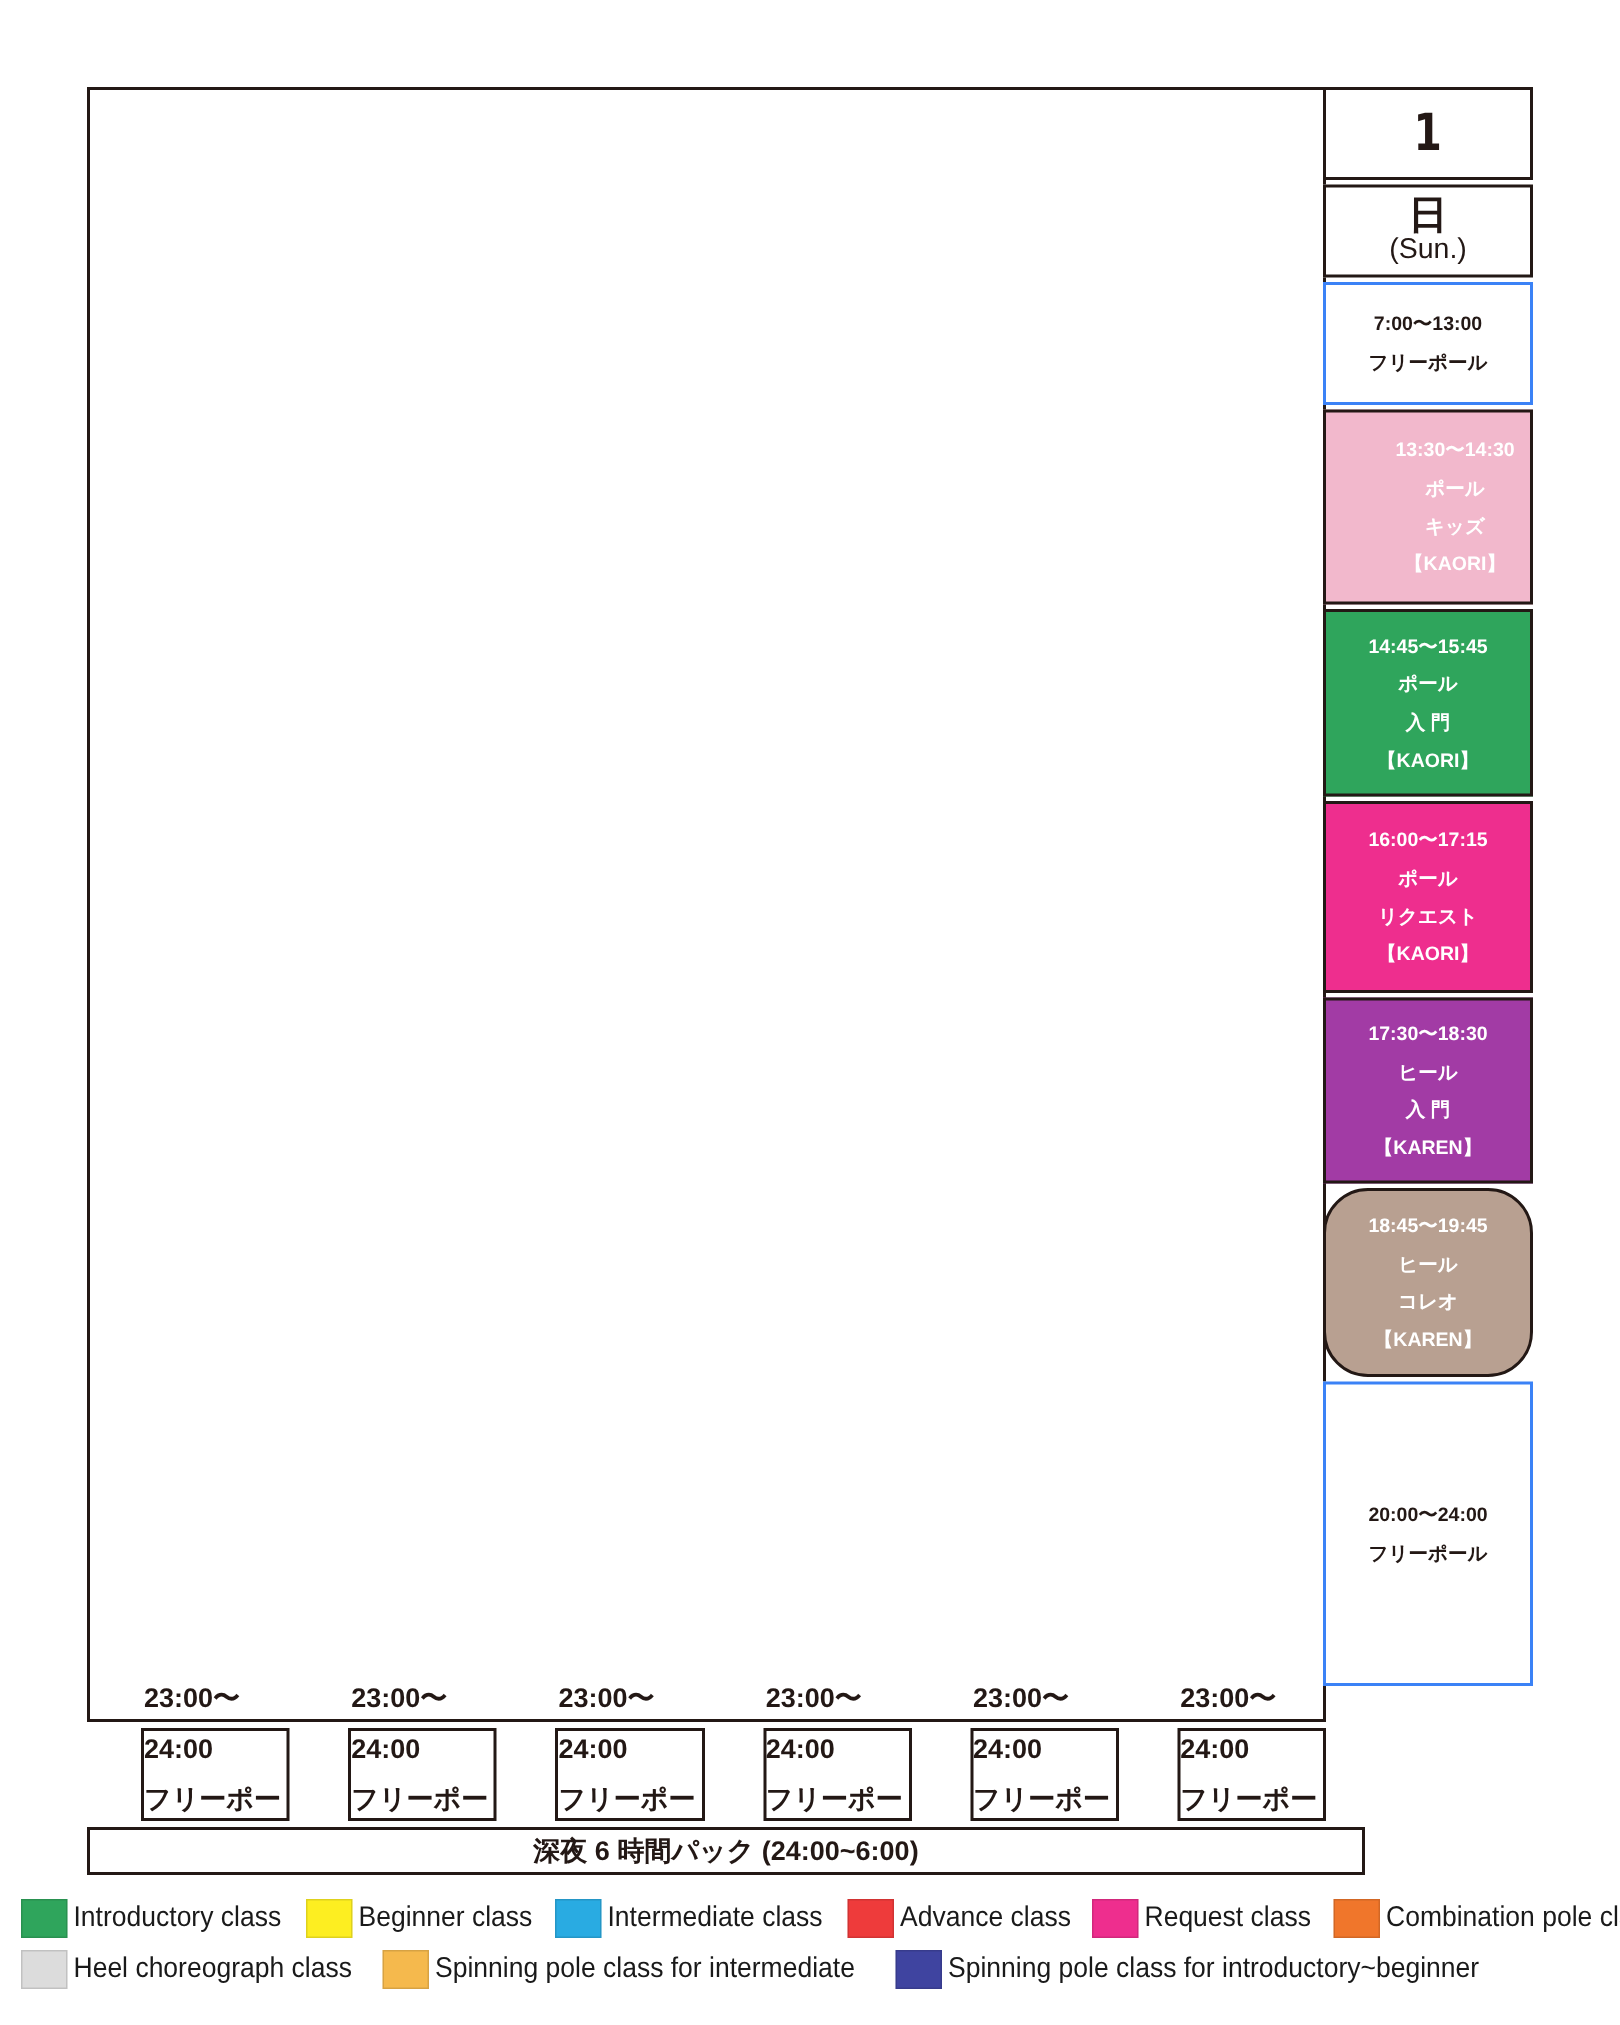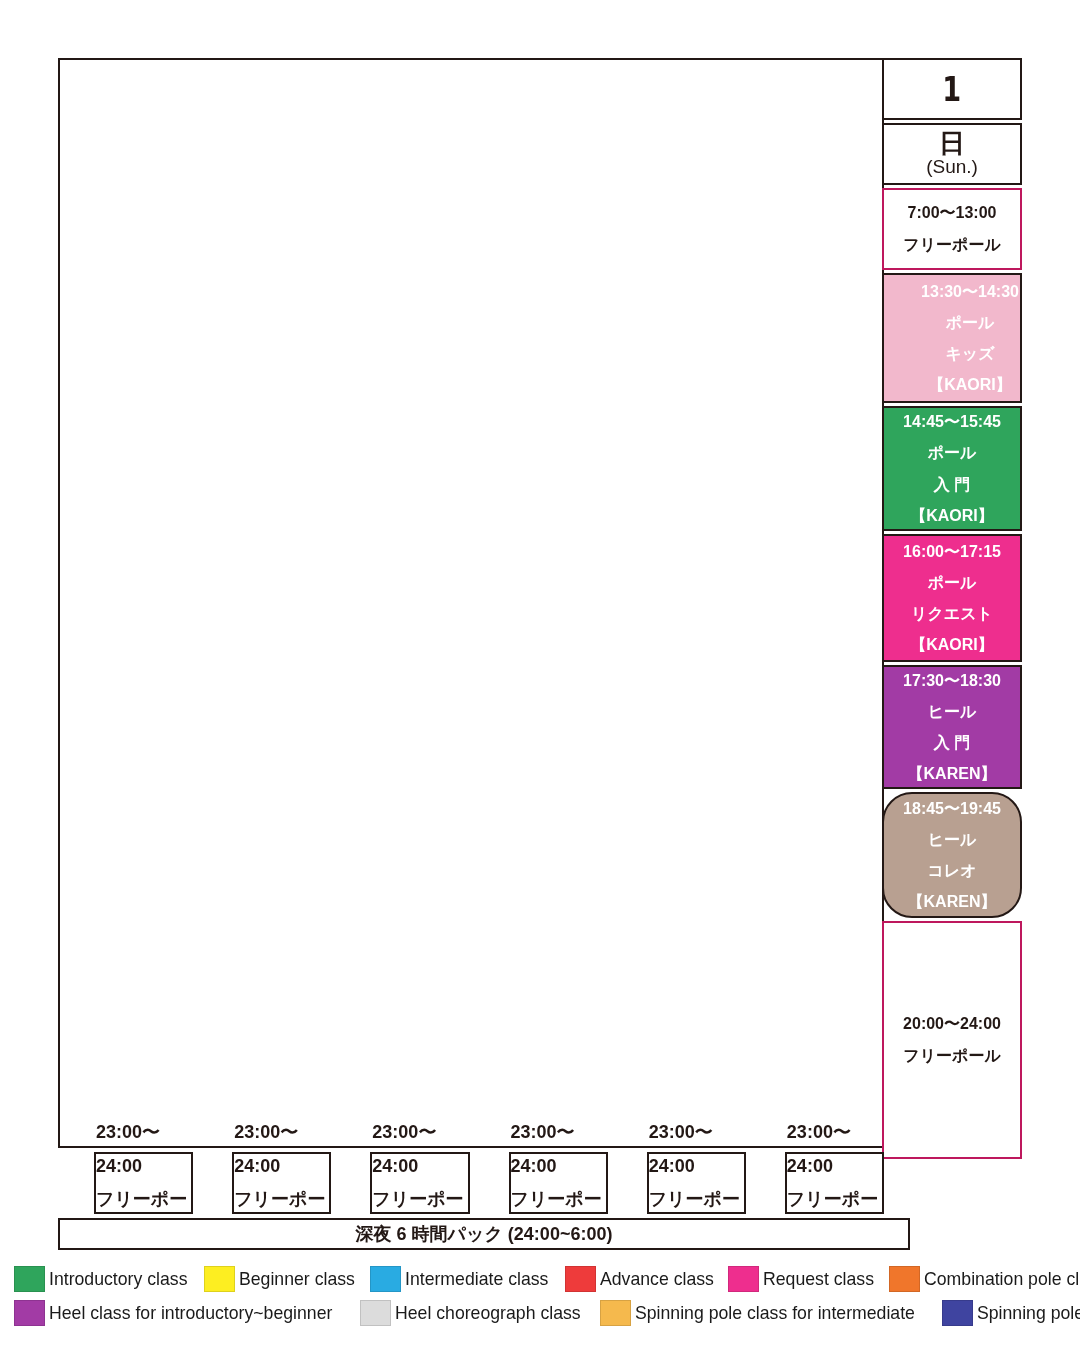--- a/index.html
+++ b/index.html
@@ -85,41 +85,41 @@
     transform: scaleX(0.8);
   }
   .dow-cell { height: 62px; margin-top: 3px; }
   .dow-kanji {
     font-weight: 700; font-size: 26px; color: #231815; line-height: 1.05;
   }
   .dow-en { font-size: 19px; color: #231815; line-height: 1.1; }
 
   .slot {
     margin-top: 3px;
-    border: 2px solid #be185d;
+    border: 2px solid #3b82f6;
     display: flex; flex-direction: column;
     align-items: center; justify-content: center;
     text-align: center;
     font-weight: 700;
-    font-size: 16px;
+    font-size: 13px;
     line-height: 1.95;
     color: #231815;
     background: #ffffff;
   }
   .slot.free { font-weight: 700; line-height: 2.0; }
   .slot.colored { color: #ffffff; border-color: #231815; }
   .slot .ln { display: block; white-space: nowrap; }
 
   .slot-free-am { height: 82px; }
   .slot-kids { height: 130px; padding-left: 36px; }
   .slot-intro { height: 125px; }
   .slot-req { height: 128px; }
   .slot-heelintro { height: 124px; }
   .slot-heelchoreo { height: 126px; border-radius: 30px; }
-  .slot-free-pm { height: 238px; }
+  .slot-free-pm { height: 203px; }
 
   
   .bottom-row {
     position: absolute; left: 0; top: 1094px;
     width: 826px; height: 62px;
     display: flex;
   }
   .bcell {
     flex: 1 1 0;
     border: 2px solid #231815;
@@ -281,24 +281,20 @@
         <span class="legend-label">Request class</span>
       </div>
       <div class="legend-item">
         <span class="swatch" style="background:#F0762B"></span>
         <span class="legend-label">Combination pole class</span>
       </div>
 
     </div>
     <div class="legend-row">
       <div class="legend-item">
-        <span class="swatch" style="background:#A23BA5"></span>
-        <span class="legend-label">Heel class for introductory~beginner</span>
-      </div>
-      <div class="legend-item">
         <span class="swatch" style="background:#DCDCDC"></span>
         <span class="legend-label">Heel choreograph class</span>
       </div>
       <div class="legend-item">
         <span class="swatch" style="background:#F5B94D"></span>
         <span class="legend-label">Spinning pole class for intermediate</span>
       </div>
       <div class="legend-item">
         <span class="swatch" style="background:#3F44A0"></span>
         <span class="legend-label">Spinning pole class for introductory~beginner</span>

